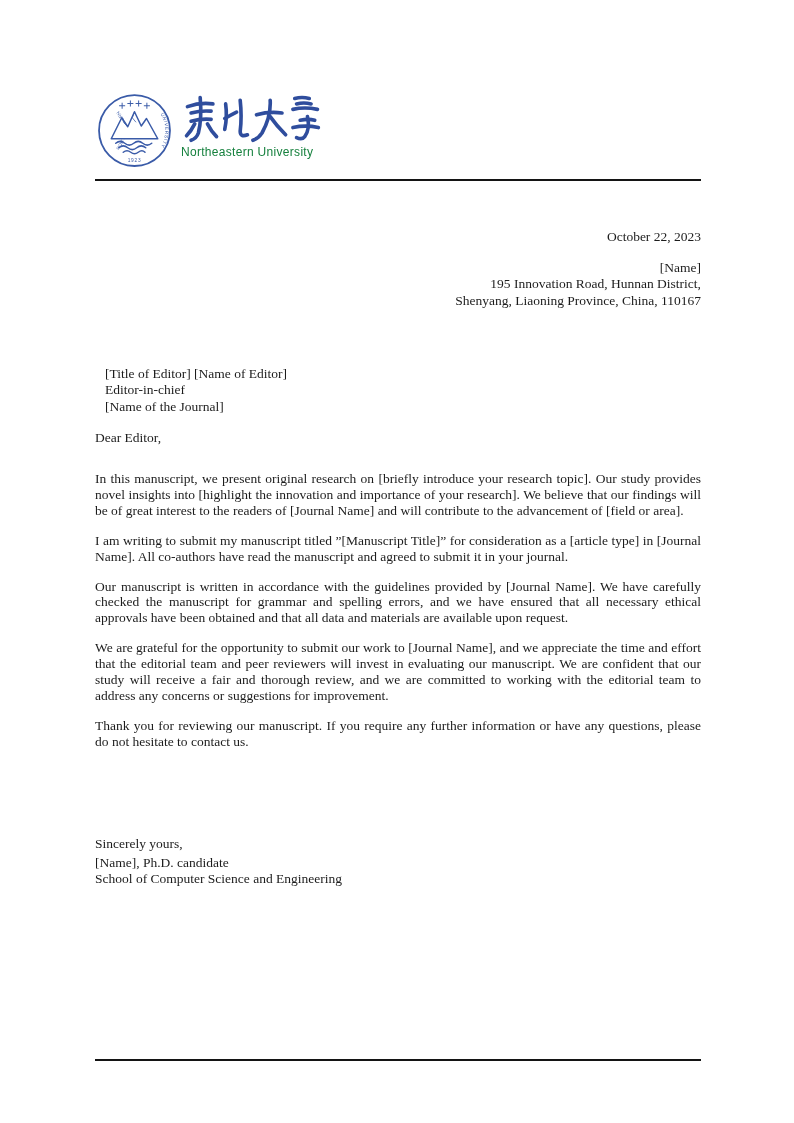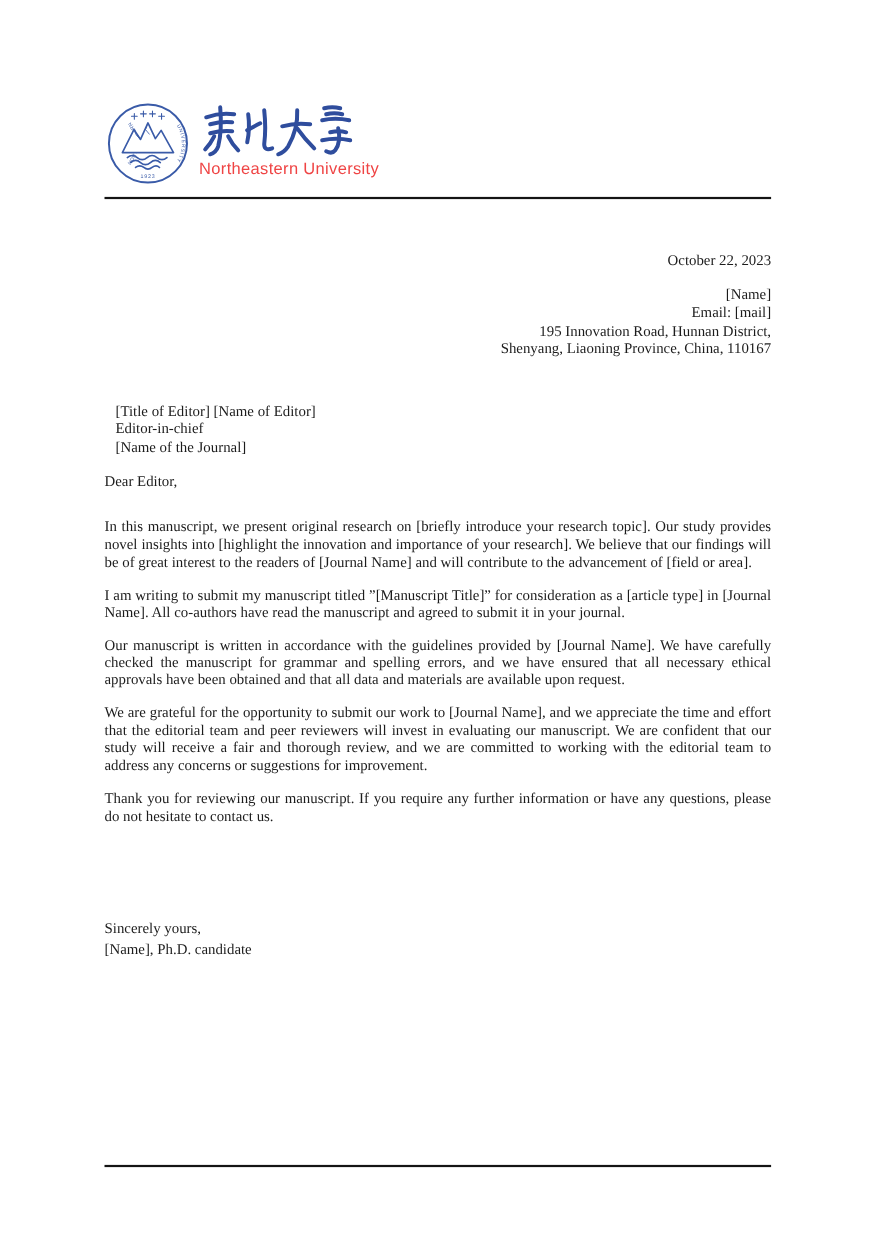--- a/index.html
+++ b/index.html
@@ -19,22 +19,22 @@
   
   .logo-block {
     position: absolute; left: 97px; top: 93px;
     display: flex; align-items: flex-start;
   }
   .seal-svg { width: 75px; height: 75px; display: block; }
   .logo-right { margin-left: 9px; display: flex; flex-direction: column; }
   .calligraphy-svg { width: 142px; height: 50px; display: block; }
   .wordmark {
     font-family: "Liberation Sans", sans-serif;
-    font-size: 15px; letter-spacing: 0.3px;
-    color: #ef4444; margin-top: 2px; white-space: nowrap;
+    font-size: 12px; letter-spacing: 0.3px;
+    color: #15803d; margin-top: 2px; white-space: nowrap;
   }
   
   .rule {
     position: absolute; left: 95px; width: 606px; height: 2px;
     background: #141414;
   }
   .rule-top { top: 179px; }
   .rule-bottom { top: 1059px; }
   
   .txt { font-size: 13.5px; line-height: 16.4px; }
@@ -122,21 +122,20 @@
     </div>
   </div>
 
   <div class="rule rule-top"></div>
   <div class="rule rule-bottom"></div>
 
   <div class="txt date-block">October 22, 2023</div>
 
   <div class="txt sender-block">
     <div>[Name]</div>
-    <div>Email: [mail]</div>
     <div>195 Innovation Road, Hunnan District,</div>
     <div>Shenyang, Liaoning Province, China, 110167</div>
   </div>
 
   <div class="txt recipient-block">
     <div>[Title of Editor] [Name of Editor]</div>
     <div>Editor-in-chief</div>
     <div class="journal-italic">[Name of the Journal]</div>
   </div>
 
@@ -147,15 +146,16 @@
     <p>I am writing to submit my manuscript titled ”[Manuscript Title]” for consideration as a [article type] in [Journal Name]. All co-authors have read the manuscript and agreed to submit it in your journal.</p>
     <p>Our manuscript is written in accordance with the guidelines provided by [Journal Name].  We have carefully checked the manuscript for grammar and spelling errors, and we have ensured that all necessary ethical approvals have been obtained and that all data and materials are available upon request.</p>
     <p>We are grateful for the opportunity to submit our work to [Journal Name], and we appreciate the time and effort that the editorial team and peer reviewers will invest in evaluating our manuscript.  We are confident that our study will receive a fair and thorough review, and we are committed to working with the editorial team to address any concerns or suggestions for improvement.</p>
     <p>Thank you for reviewing our manuscript.  If you require any further information or have any questions, please do not hesitate to contact us.</p>
   </div>
 
   <div class="txt closing">Sincerely yours,</div>
 
   <div class="txt signature-block">
     <div>[Name], Ph.D. candidate</div>
+    <div>School of Computer Science and Engineering</div>
   </div>
 
 </div>
 
 </body></html>

